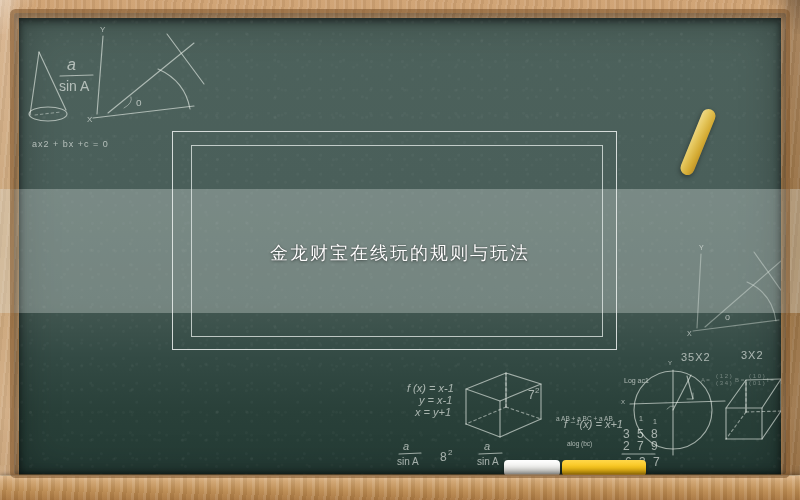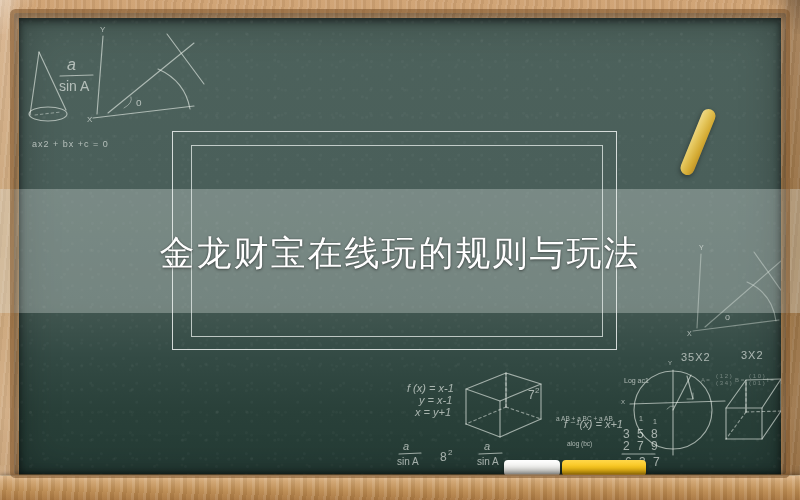--- a/index.html
+++ b/index.html
@@ -82,21 +82,21 @@
     position:absolute;left:0;top:189px;width:800px;height:124px;
     background:rgba(232,238,234,.30);
     backdrop-filter:blur(.5px);
   }
 
   
   .title{
     position:absolute;left:0;top:189px;width:800px;height:128px;
     display:flex;align-items:center;justify-content:center;
     color:#ffffff;
-    font-size:35px;letter-spacing:2.0px;font-weight:400;
+    font-size:18px;letter-spacing:2.0px;font-weight:400;
     text-shadow:0 1px 3px rgba(0,0,0,.45), 0 0 1px rgba(0,0,0,.6);
     white-space:nowrap;
   }
 
   
   .chalk-stick{position:absolute;border-radius:7px;}
   .chalk-yellow-board{
     left:672px;top:89px;width:14px;height:70px;
     transform:rotate(22deg);
     background:linear-gradient(95deg,#efd98a 0%,#e6c85f 32%,#d4ab34 72%,#bd9126 100%);

